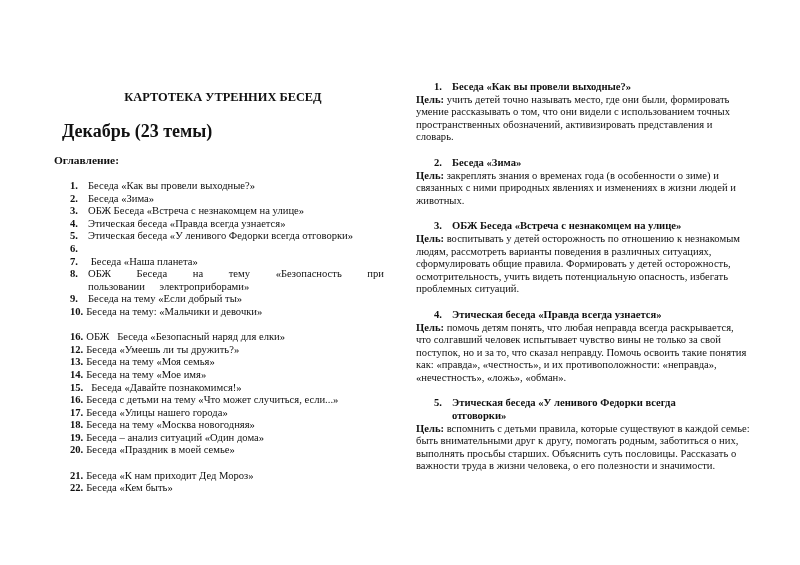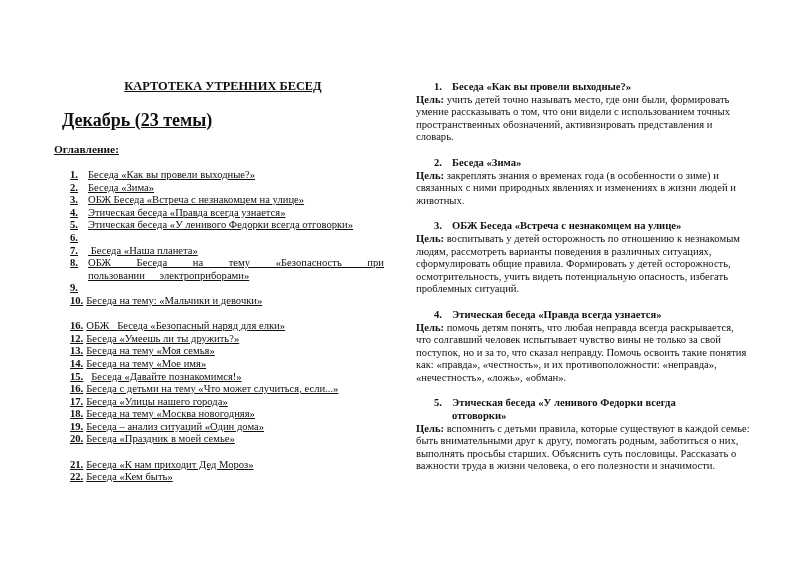--- a/index.html
+++ b/index.html
@@ -18,23 +18,22 @@
       line-height: 12.6px;
     }
     .page {
       position: absolute;
       left: 0; top: 0;
       width: 800px; height: 565px;
     }
     .left-col {
       position: absolute;
       left: 54px;
-      top: 79px;
+      top: 90px;
       width: 330px;
-      text-decoration: underline;
     }
     .right-col {
       position: absolute;
       left: 416px;
       top: 81px;
       width: 335px;
     }
     .doc-title {
       text-align: center;
       font-weight: bold;
@@ -142,20 +141,21 @@
       <li class="toc-item">
           <span class="num">7.</span>
           <span class="txt" style="white-space:pre;"> Беседа «Наша планета»</span>
         </li>
       <li class="toc-item">
           <span class="num">8.</span>
           <span class="txt justify" style="word-spacing:12px;">ОБЖ Беседа на тему «Безопасность при пользовании электроприборами»</span>
         </li>
       <li class="toc-item">
           <span class="num">9.</span>
+          <span class="txt">Беседа на тему «Если добрый ты»</span>
         </li>
       <li class="toc-item">
           <span class="num" style="width:auto;margin-right:3px;">10.</span>
           <span class="txt">Беседа на тему: «Мальчики и девочки»</span>
         </li>
       <li class="toc-gap"></li>
       <li class="toc-item">
           <span class="num" style="width:auto;margin-right:3px;">16.</span>
           <span class="txt" style="white-space:pre;">ОБЖ   Беседа «Безопасный наряд для елки»</span>
         </li>

